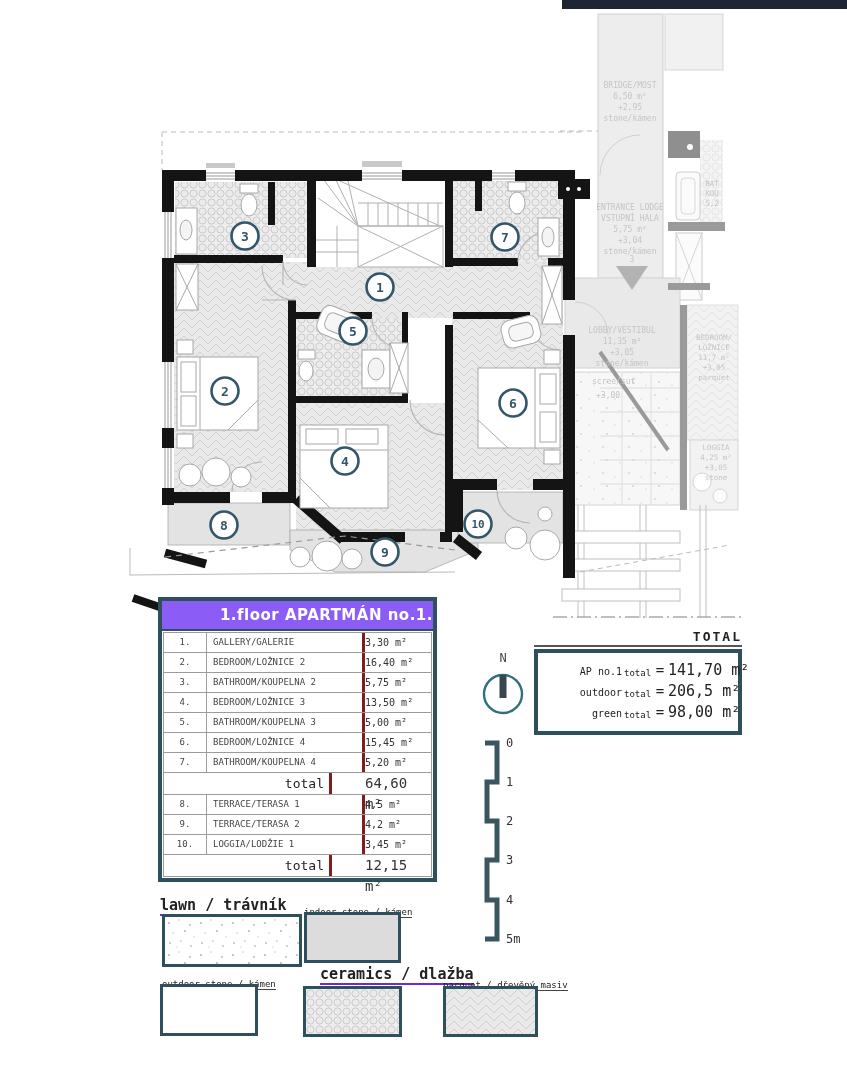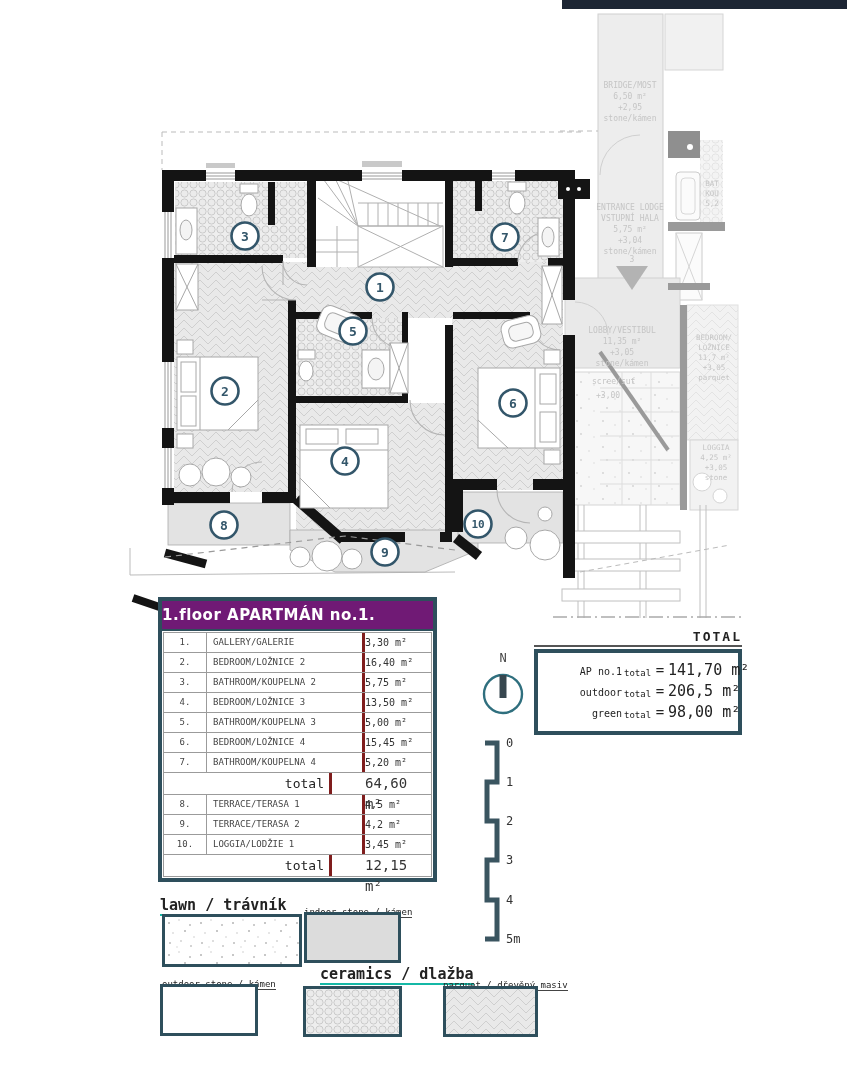--- a/index.html
+++ b/index.html
@@ -8,21 +8,21 @@
     font-family:"DejaVu Sans Mono", monospace;overflow:hidden;
     -webkit-font-smoothing:antialiased;
   }
   .abs{position:absolute;}
   
   .area-table{
     left:158px;top:597px;width:279px;
     border:4px solid #2e4f5c;background:#fff;box-sizing:border-box;
   }
   .area-table .hdr{
-    background:#701a75;color:#fff;text-align:left;
+    background:#8b5cf6;color:#fff;text-align:right;
     font-family:"DejaVu Sans", sans-serif;font-weight:bold;font-size:15px;
     line-height:28px;letter-spacing:0.5px;border-bottom:2px solid #2e4f5c;
   }
   .tbl-inner{border:1px solid #9b9b9b;margin:1px;}
   .sec-row{font-size:11px;color:#333;padding:1px 2px;height:13px;line-height:13px;
     border-bottom:1px solid #9b9b9b;background:#fff;}
   .row{display:flex;height:19px;line-height:19px;border-bottom:1px solid #9b9b9b;}
   .row:last-child{border-bottom:none;}
   .c-num{width:42px;text-align:center;font-size:9px;color:#444;border-right:1px solid #9b9b9b;}
   .c-name{flex:1;padding-left:6px;font-size:9px;color:#444;border-right:3px solid #7f1d1d;
@@ -42,21 +42,21 @@
     border:4px solid #2e4f5c;background:#fff;padding:5px 8px 7px 8px;box-sizing:border-box;
   }
   .t-row{display:grid;grid-template-columns:76px 32px 12px auto;align-items:baseline;
     margin:3px 0;color:#222;}
   .t-name{font-size:10px;text-align:right;white-space:nowrap;}
   .t-sub{font-size:9px;text-align:left;padding-left:2px;align-self:end;padding-bottom:1px;}
   .t-eq{font-size:14px;text-align:center;}
   .t-val{font-size:15px;white-space:nowrap;padding-left:2px;}
   
   .lg-label{color:#222;white-space:nowrap;}
-  .lg-label.big{font-size:15px;font-weight:bold;border-bottom:2px solid #14b8a6;padding-bottom:0px;margin-top:20px;}
+  .lg-label.big{font-size:15px;font-weight:bold;border-bottom:2px solid #6d28d9;padding-bottom:0px;margin-top:20px;}
   .lg-label.small{font-size:9px;border-bottom:1px solid #444;}
   .swatch{border:3px solid #2e4f5c;box-sizing:border-box;background:#fff;}
   .swatch svg{display:block;width:100%;height:100%;}
 </style>
 </head>
 <body>
 
 <svg class="abs" style="left:0;top:0" width="847" height="660" viewBox="0 0 847 660">
   <defs>
     <pattern id="pat-herr" width="16" height="8" patternUnits="userSpaceOnUse">

